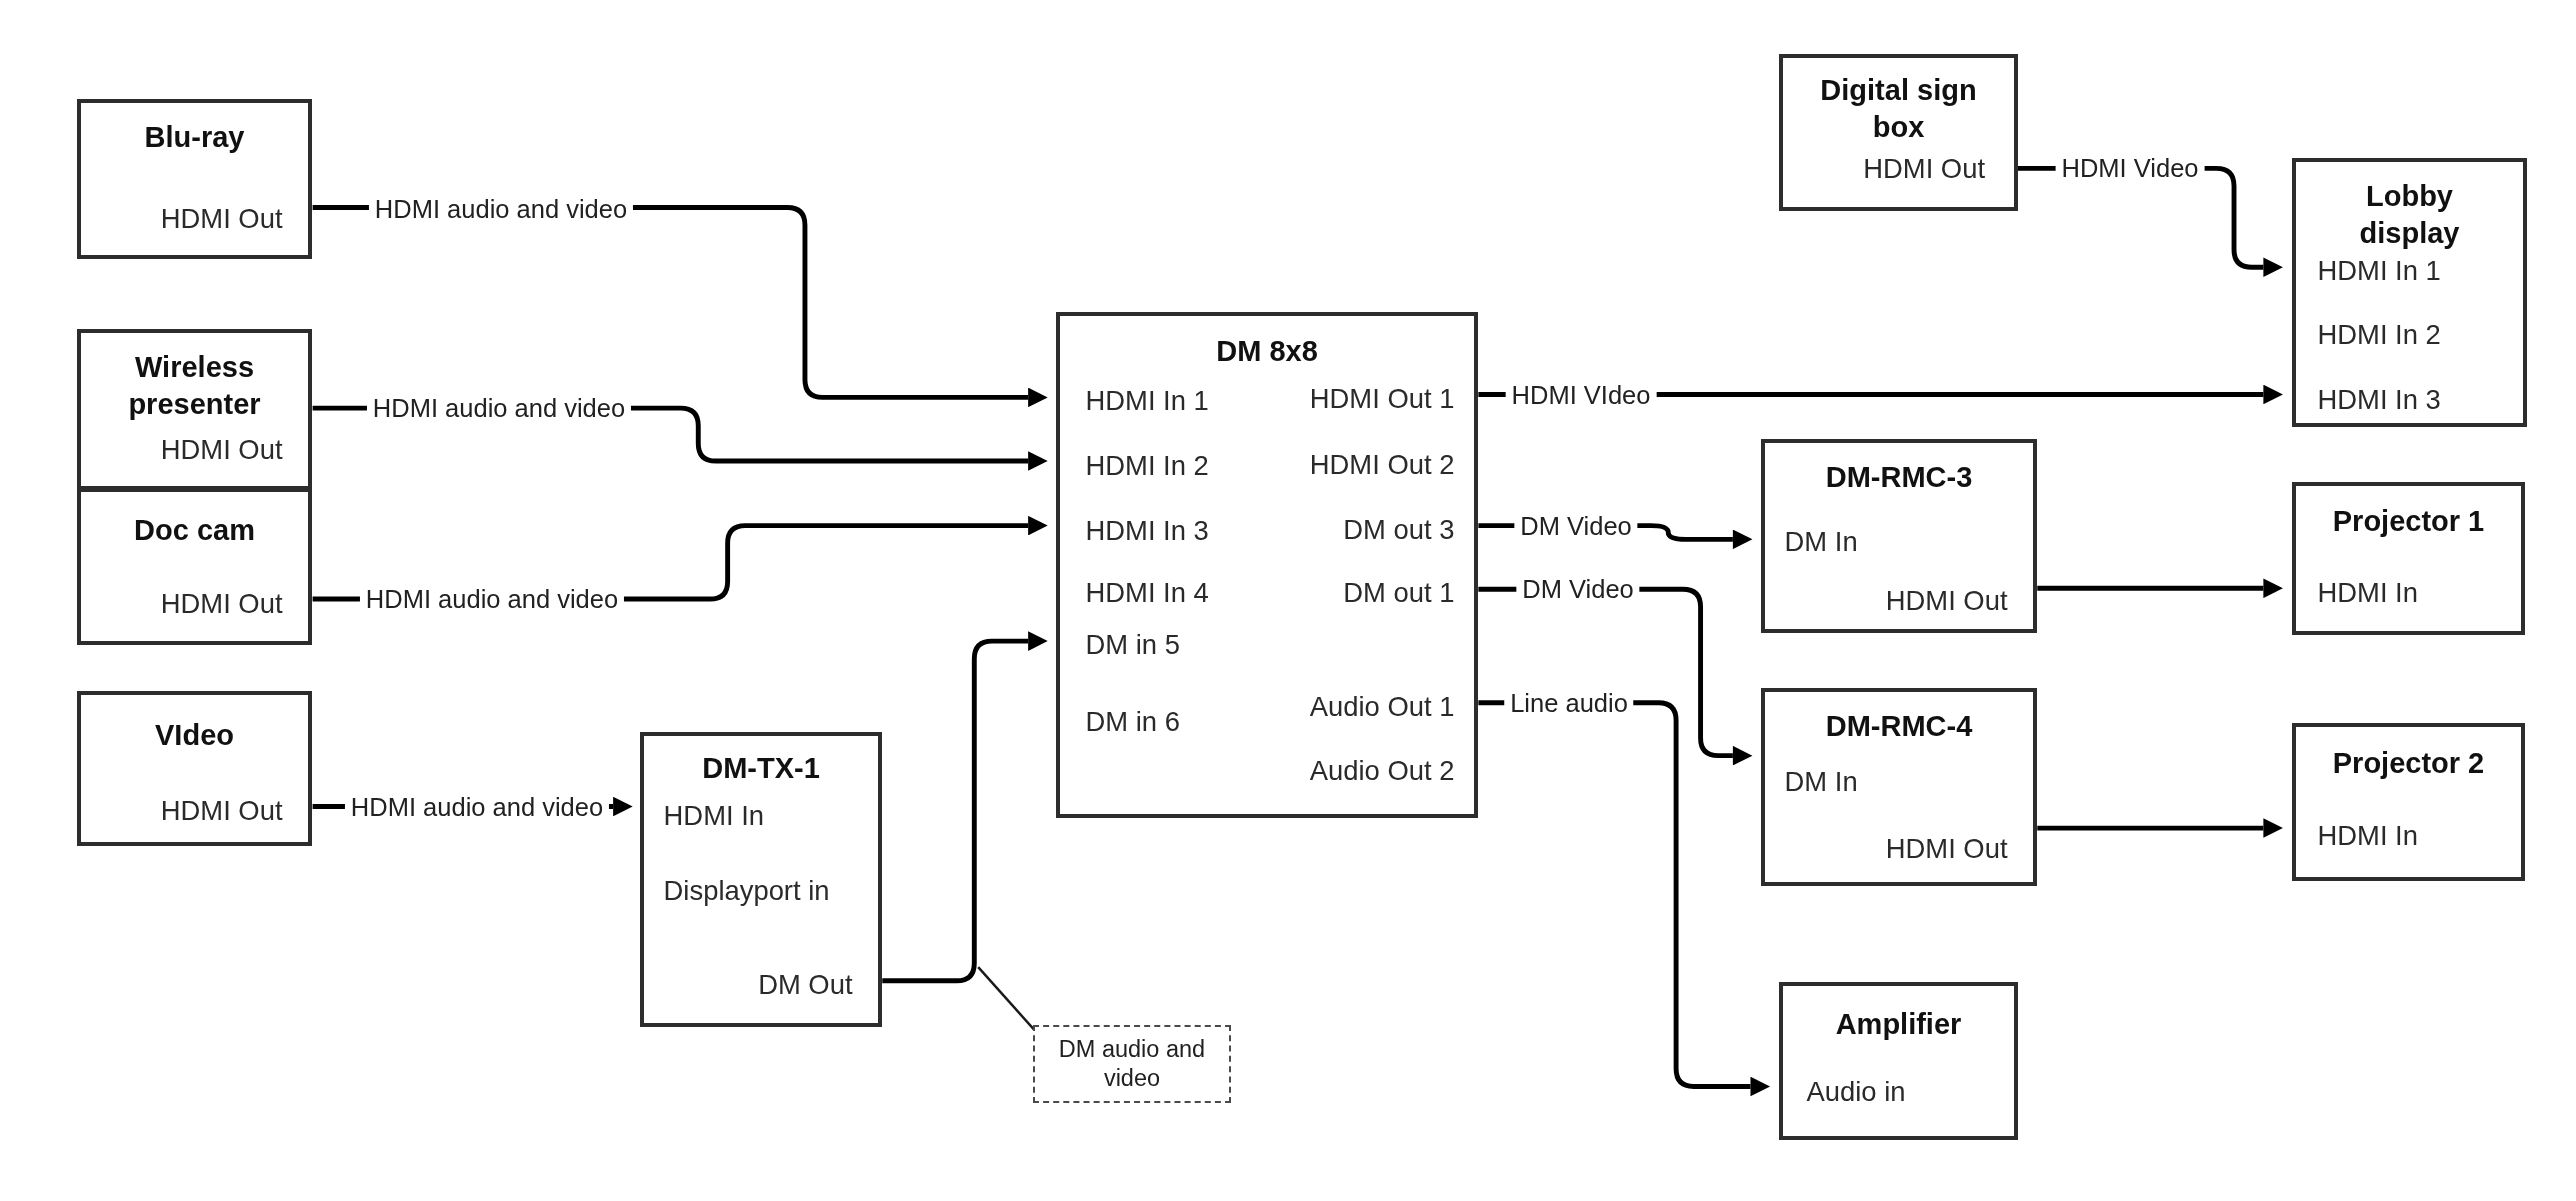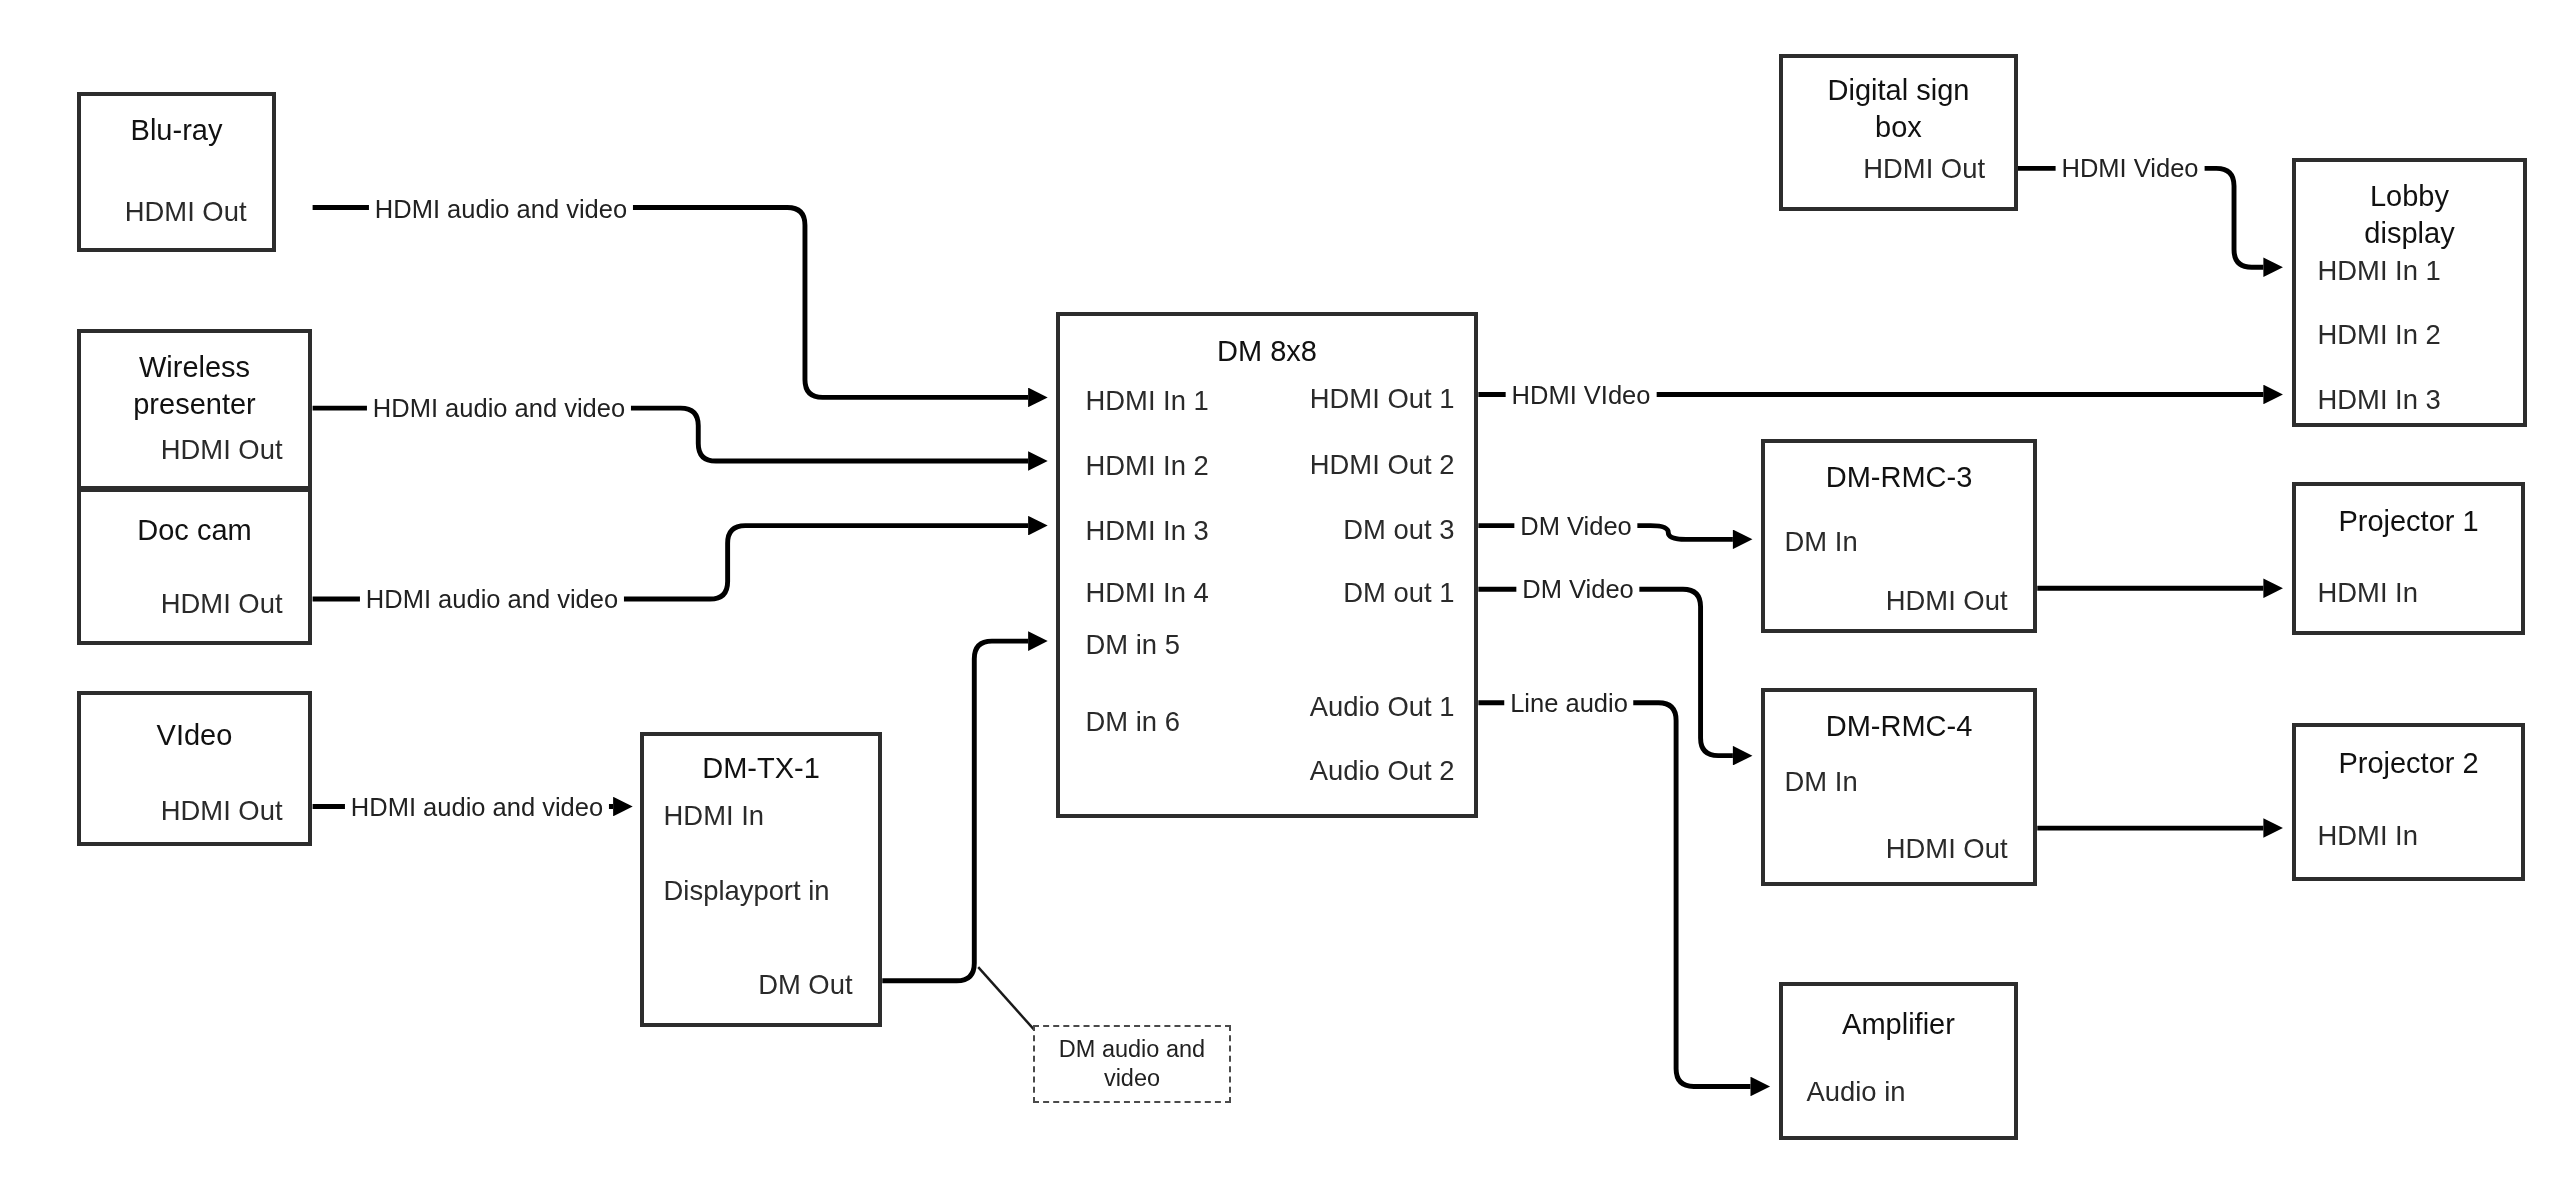--- a/index.html
+++ b/index.html
@@ -36,21 +36,21 @@
     position: absolute;
     box-sizing: border-box;
     border: 4.9px solid #2d2d2d;
     background: #ffffff;
   }
   .box .title {
     position: absolute;
     left: 0;
     width: 100%;
     text-align: center;
-    font-weight: normal;
+    font-weight: bold;
     font-size: 29px;
     line-height: 37px;
     color: #111111;
     white-space: pre-line;
   }
   .port {
     position: absolute;
     font-size: 27.4px;
     line-height: 29px;
     color: #2a2a2a;
@@ -115,21 +115,21 @@
 
     <path class="wire" d="M 1510 602 H 1719 Q 1737 602 1737 620 V 754 Q 1737 772 1755 772 H 1770" marker-end="url(#arrow)"></path>
 
     <path class="wire" d="M 1510 718 H 1694 Q 1712 718 1712 736 V 1092 Q 1712 1110 1730 1110 H 1788" marker-end="url(#arrow)"></path>
 
     <path class="wire" d="M 2081 601 H 2312" marker-end="url(#arrow)"></path>
 
     <path class="wire" d="M 2081 846 H 2312" marker-end="url(#arrow)"></path>
   </svg>
 
-  <div class="box" style="left:77px; top:92px; width:199px; height:160px;">
+  <div class="box" style="left:77px; top:99px; width:235px; height:160px;">
     <div class="title" style="top:15.7px;">Blu-ray</div>
     <span class="port pr" style="right:25.5px; top:101px;">HDMI Out</span>
   </div>
 
   <div class="box" style="left:77px; top:291px; width:235px; height:161px;margin-top:38px;">
     <div class="title" style="top:15.7px;">Wireless
 presenter</div>
     <span class="port pr" style="right:25.5px; top:102px;">HDMI Out</span>
   </div>
 

